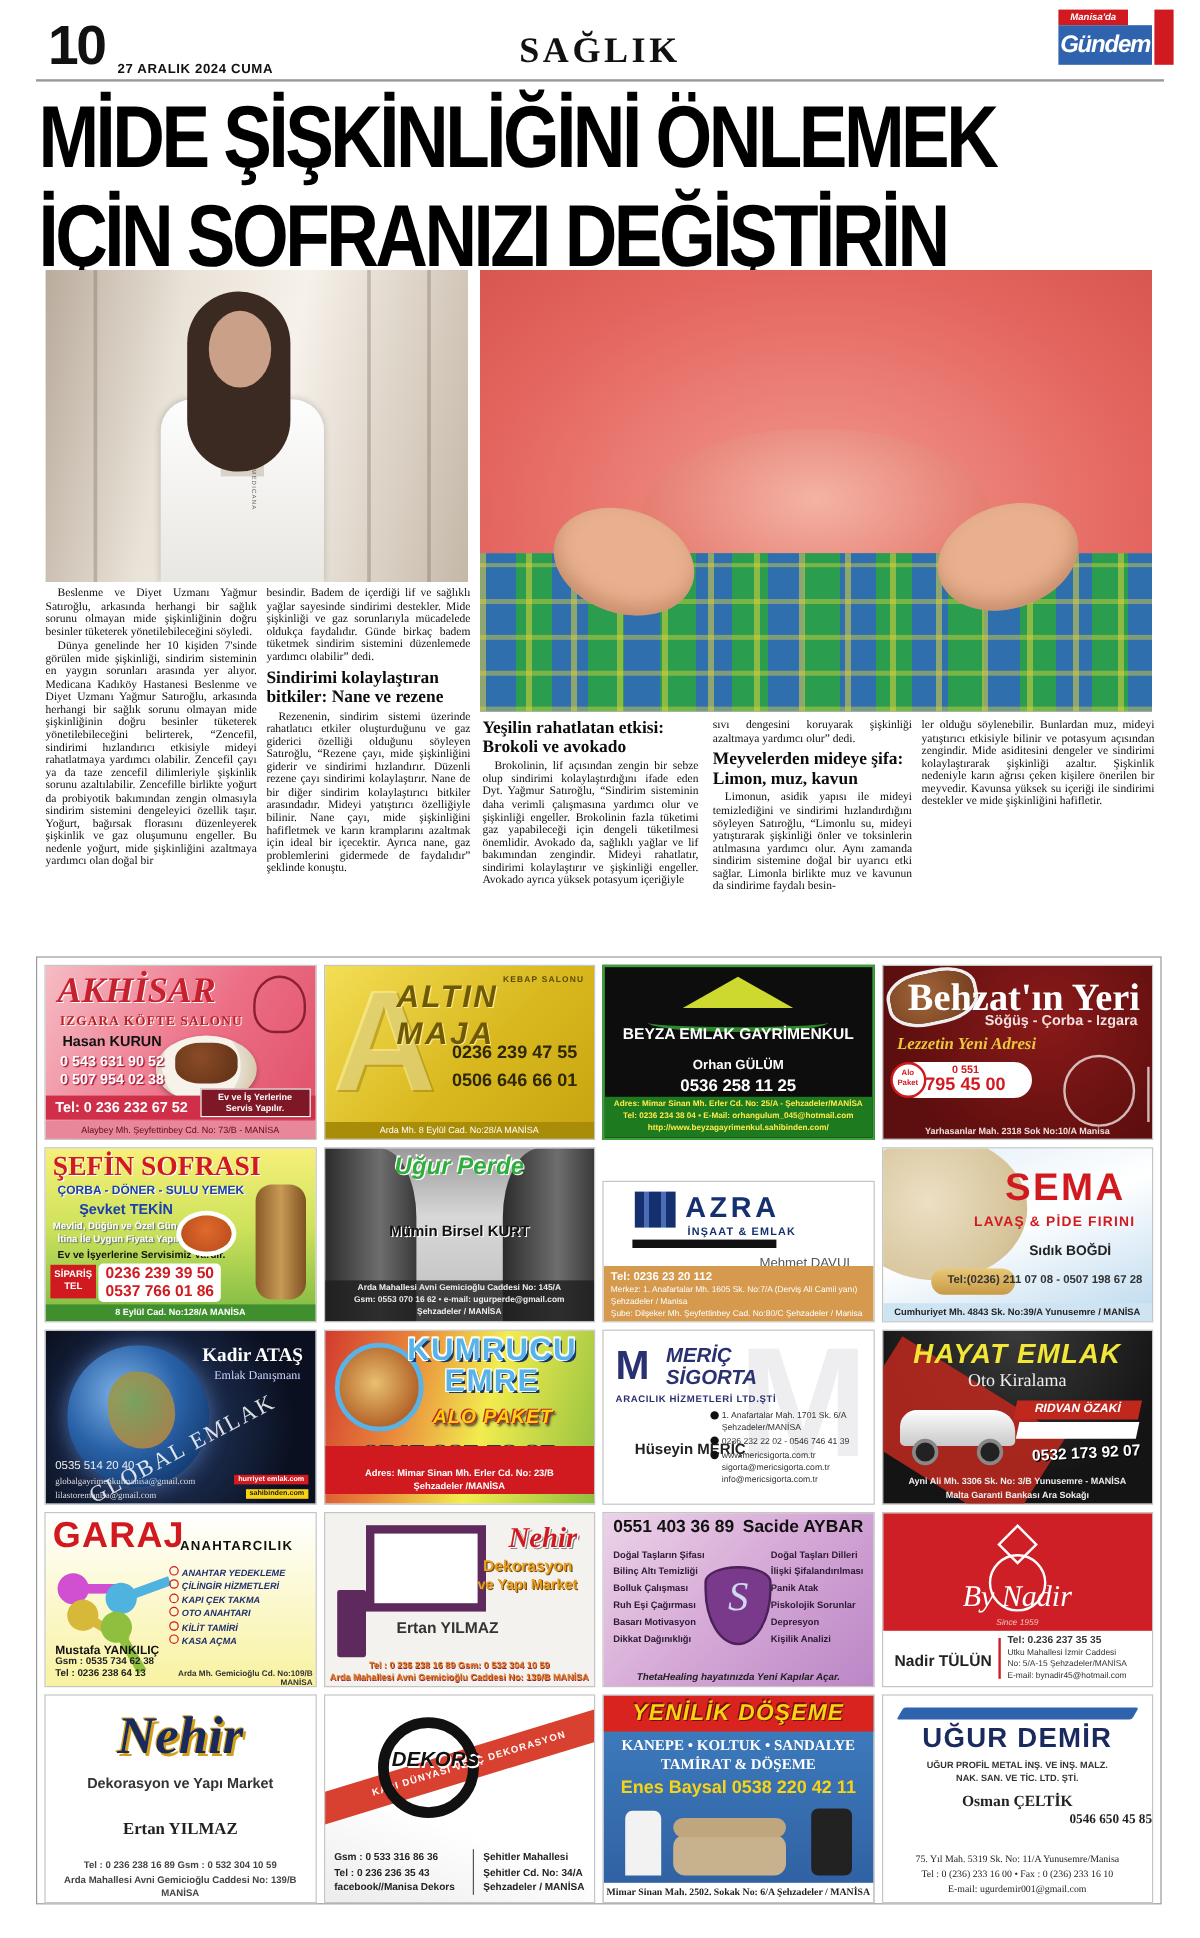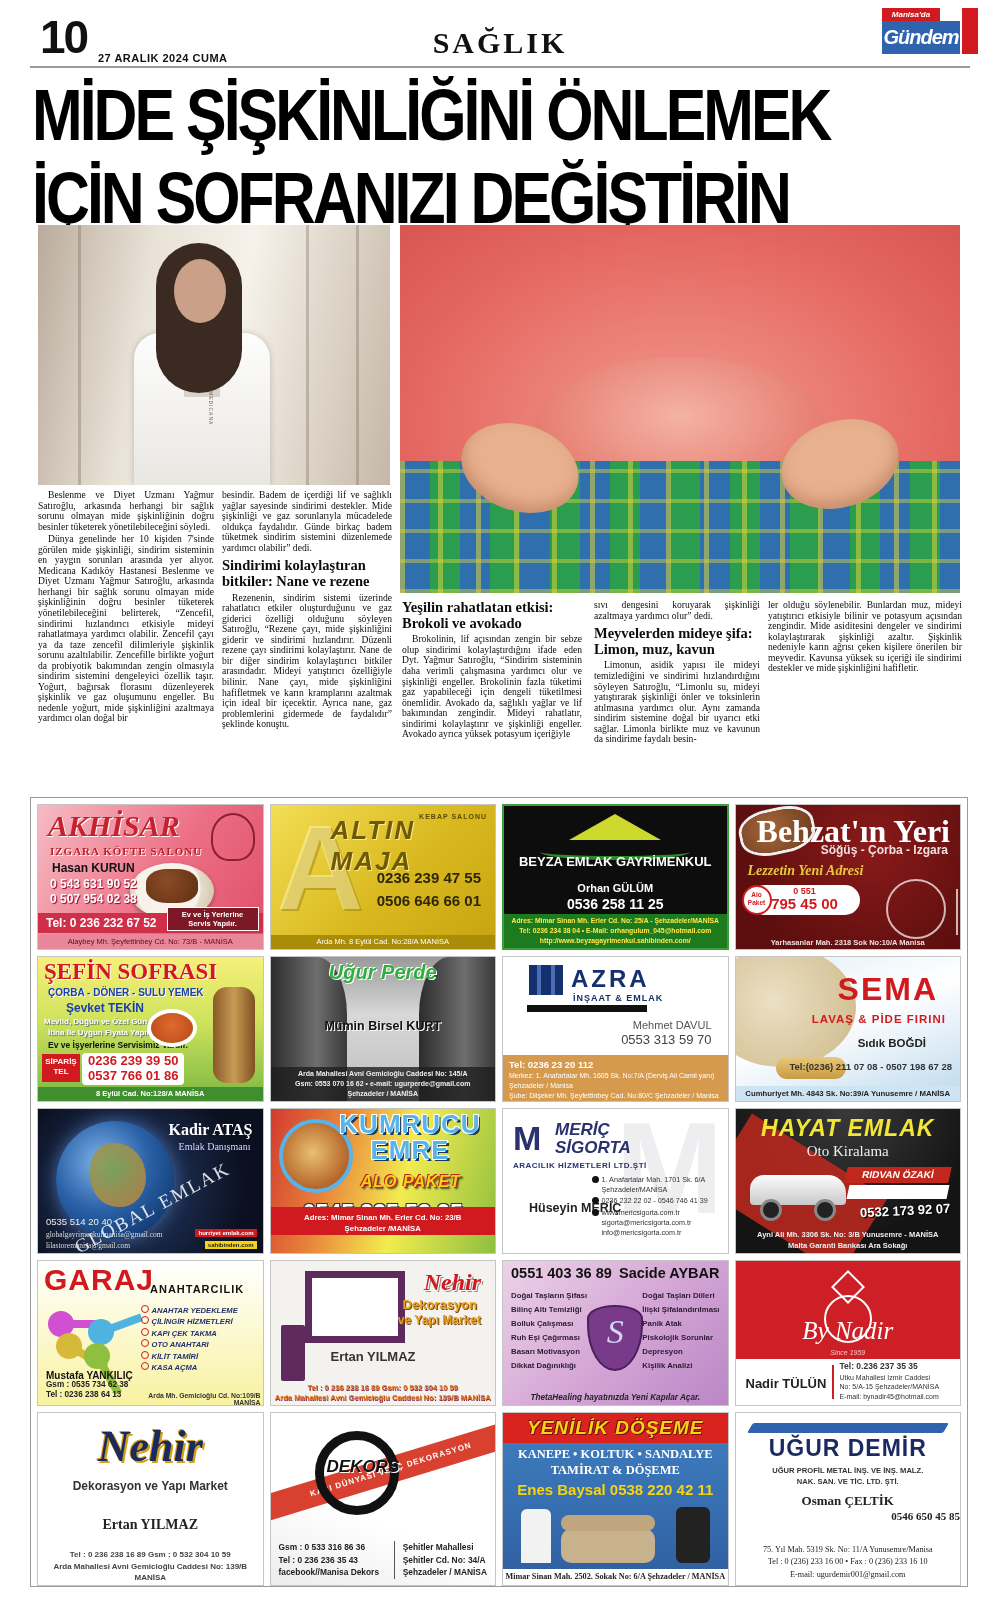--- a/index.html
+++ b/index.html
@@ -156,21 +156,21 @@
   .up-dl{left:0;border-radius:0 40% 0 0;}
   .up-dr{right:0;border-radius:40% 0 0 0;}
   .up-title{position:absolute;left:0;right:0;top:4px;text-align:center;font-size:20px;font-weight:bold;
         font-style:italic;color:#2fae3e;text-shadow:1px 1px 0 #fff,-1px -1px 0 #fff;}
   .up-person{position:absolute;left:0;right:0;top:62px;text-align:center;color:#111;font-weight:bold;
         font-size:12.5px;text-shadow:1px 1px 0 #fff;}
   .up-foot{position:absolute;left:0;right:0;bottom:0;background:rgba(30,30,30,.8);color:#eee;
         font-size:7px;font-weight:bold;text-align:center;line-height:1.45;padding:2px 0;}
 
   
-  .ad-azra{background:#fff;}
+  .ad-azra{background:#fff;margin-top:28px;}
   .az-bldg{position:absolute;left:26px;top:8px;width:34px;height:30px;
         background:linear-gradient(90deg,#15306e 0 8px,#4a6db5 8px 12px,#15306e 12px 22px,#4a6db5 22px 26px,#15306e 26px);}
   .az-title{position:absolute;left:68px;top:8px;font-size:24px;font-weight:bold;color:#15306e;letter-spacing:3px;}
   .az-sub{position:absolute;left:70px;top:36px;font-size:9px;font-weight:bold;color:#15306e;letter-spacing:1px;}
   .az-bar{position:absolute;left:24px;top:48px;width:120px;height:7px;background:#111;color:#dfc36a;
         font-size:4.5px;text-align:center;line-height:7px;}
   .az-person{position:absolute;right:16px;top:62px;font-size:11px;color:#555;}
   .az-phone{position:absolute;right:16px;top:75px;font-size:13px;color:#444;}
   .az-foot{position:absolute;left:0;right:0;bottom:0;height:46px;background:#d69a4e;color:#fff;
         font-size:7px;line-height:1.4;padding:3px 6px;box-sizing:border-box;}
@@ -208,21 +208,21 @@
   .ad-kumrucu{background:linear-gradient(105deg,#d23b2f,#e8833a 28%,#f2ec4f 58%,#8fbf3f);}
   .km-t{position:absolute;right:10px;top:2px;width:150px;text-align:center;font-size:26px;font-weight:bold;
         color:#57b3e8;line-height:1.0;letter-spacing:1px;
         text-shadow:-1px -1px 0 #fff,1px -1px 0 #fff,-1px 1px 0 #fff,2px 2px 0 #1a3a66;}
   .km-alo{position:absolute;right:34px;top:64px;font-size:16px;font-weight:bold;font-style:italic;color:#f7d313;
         text-shadow:1px 1px 0 #c0281e,-1px -1px 0 #c0281e,2px 2px 2px #333;letter-spacing:1px;}
   .km-phone{position:absolute;left:0;right:0;bottom:26px;text-align:center;font-size:23px;font-weight:bold;color:#fff;
         text-shadow:-1px -1px 0 #333,1px -1px 0 #333,-1px 1px 0 #333,2px 2px 0 #333;}
   .km-pic{position:absolute;left:8px;top:10px;width:66px;height:66px;border-radius:50%;border:4px solid #57b3e8;
         background:radial-gradient(circle at 45% 45%,#e8c070,#b5652a 70%);}
-  .km-addr{bottom:18px;height:22px;background:#d11a1f;color:#fff;font-size:7.8px;font-weight:bold;line-height:1.35;padding-top:6px;}
+  .km-addr{bottom:8px;height:22px;background:#d11a1f;color:#fff;font-size:7.8px;font-weight:bold;line-height:1.35;padding-top:18px;}
 
   
   .ad-meric{background:#fff;}
   .mr-water{position:absolute;right:4px;top:-6px;font-size:130px;font-weight:bold;color:rgba(120,120,140,.13);line-height:1;}
   .mr-m{position:absolute;left:10px;top:12px;font-size:34px;font-weight:bold;color:#2a3170;line-height:1;}
   .mr-brand{position:absolute;left:52px;top:12px;font-size:17px;font-weight:bold;font-style:italic;color:#2a3170;line-height:1.05;}
   .mr-sub{position:absolute;left:10px;top:52px;font-size:8px;font-weight:bold;color:#2a3170;letter-spacing:.5px;}
   .mr-person{position:absolute;left:10px;top:92px;font-size:12.5px;font-weight:bold;color:#222;margin-left:16px;}
   .mr-rows{position:absolute;right:6px;top:66px;width:130px;font-size:7.2px;color:#333;line-height:1.35;}
   .mr-row{display:flex;gap:3px;margin-bottom:2px;align-items:flex-start;}

